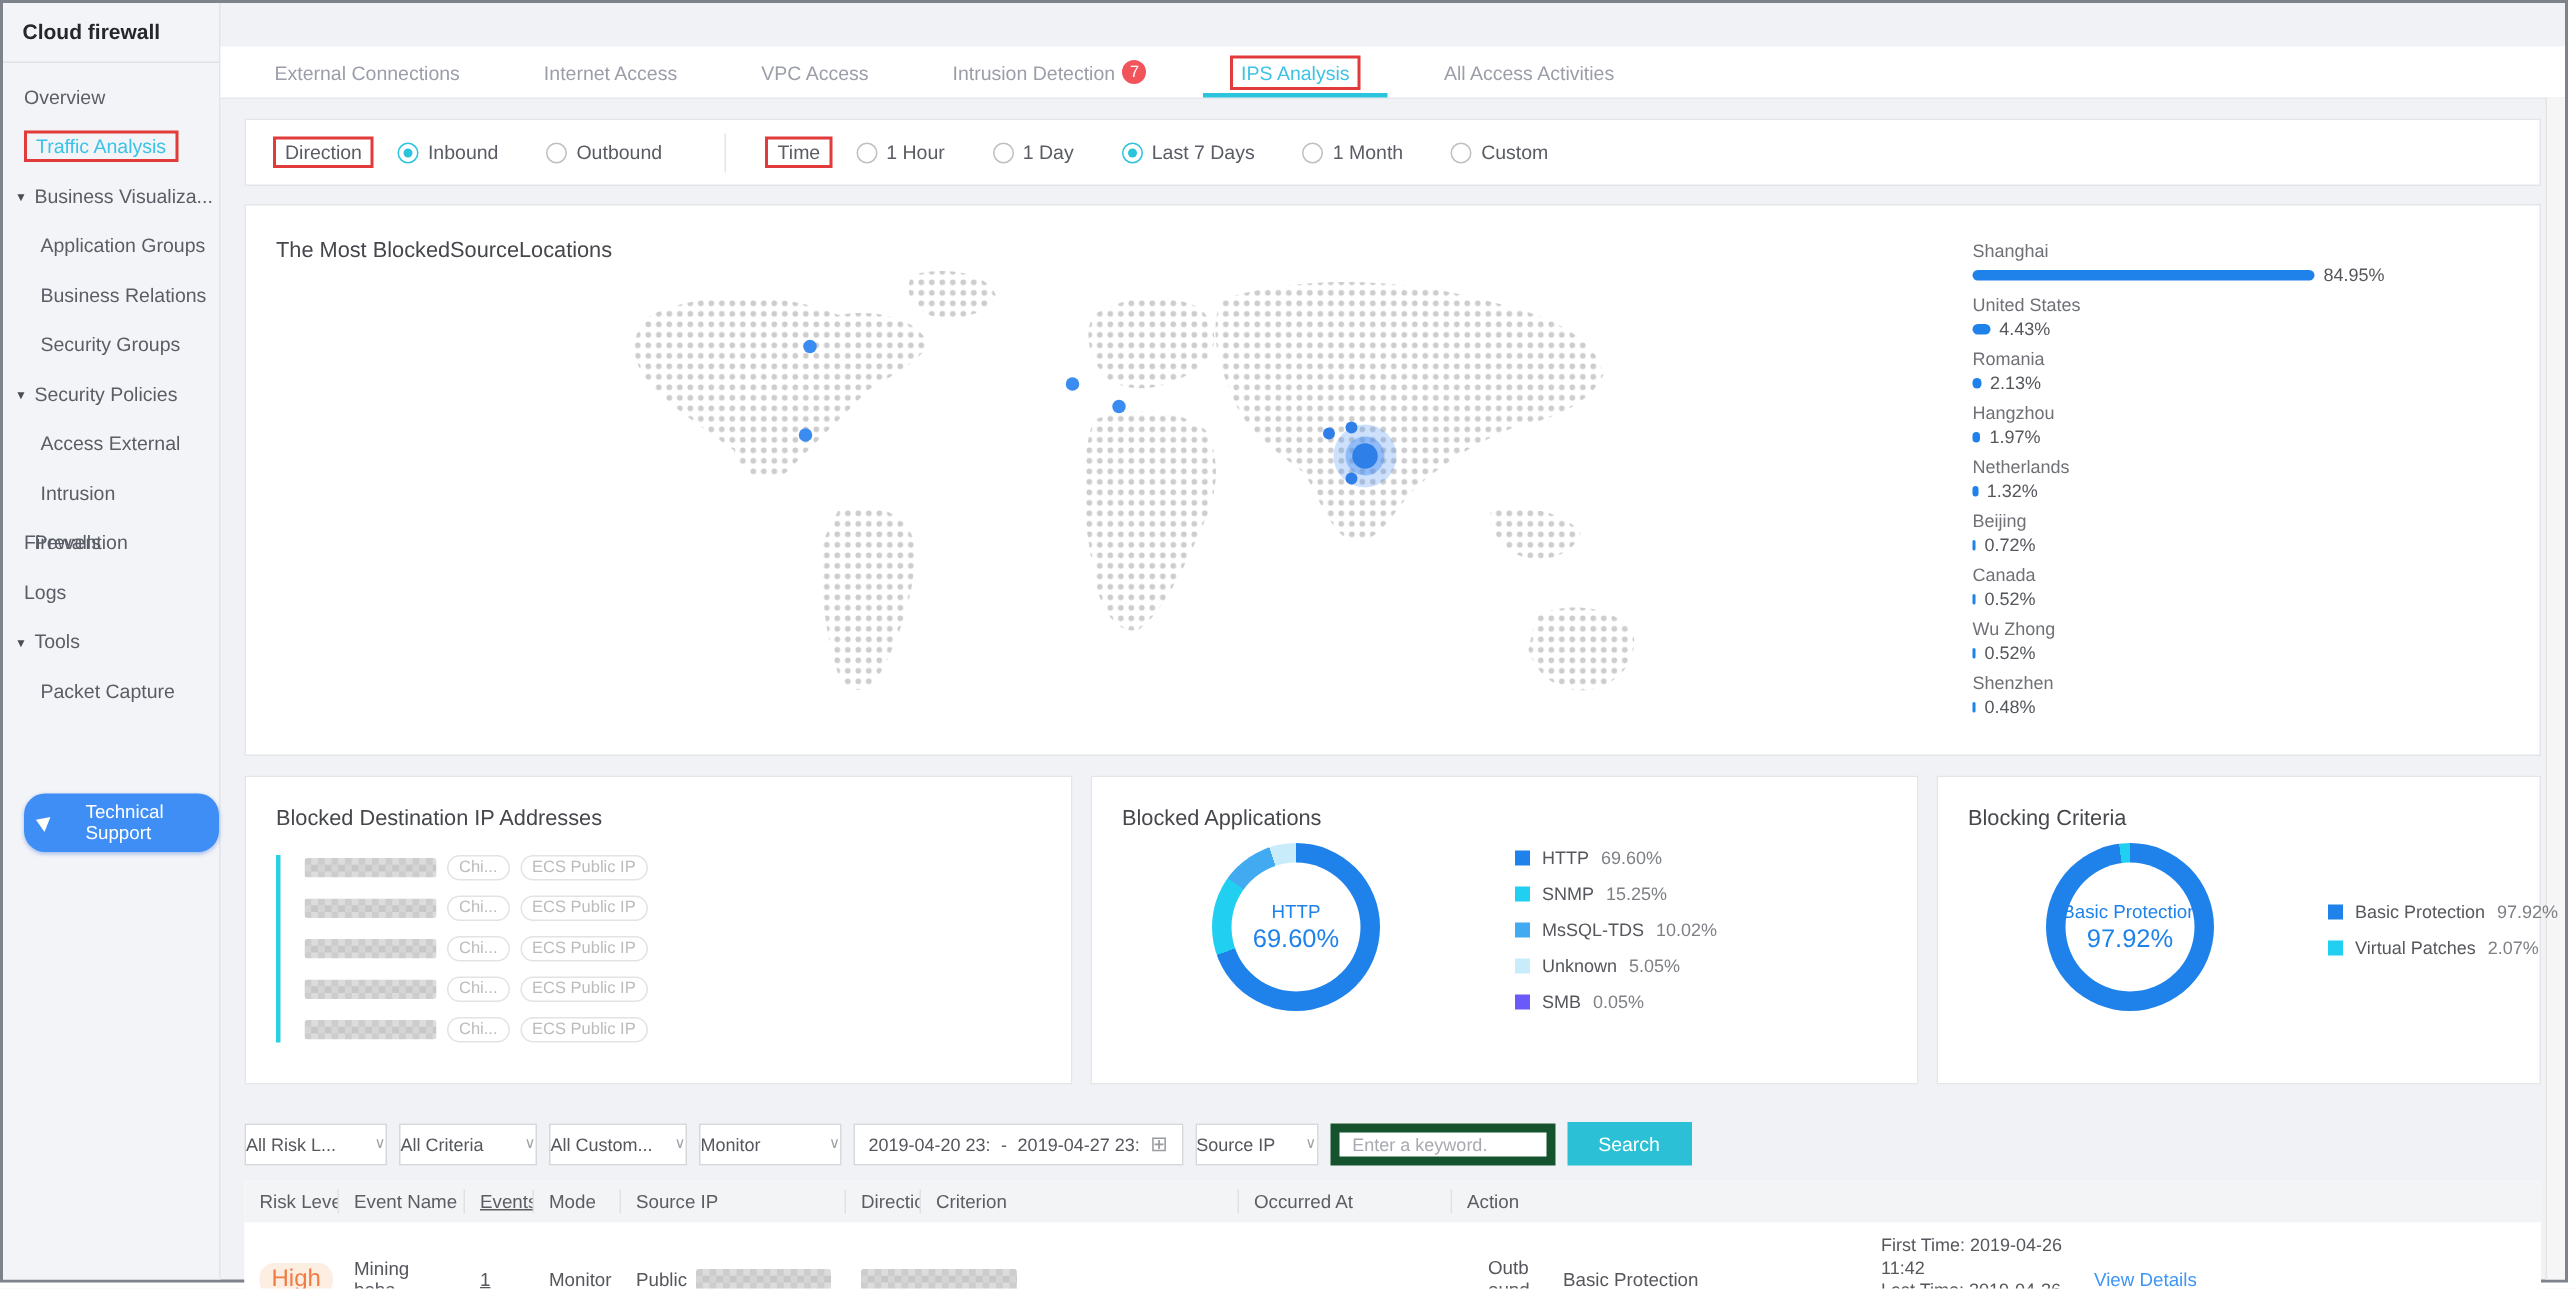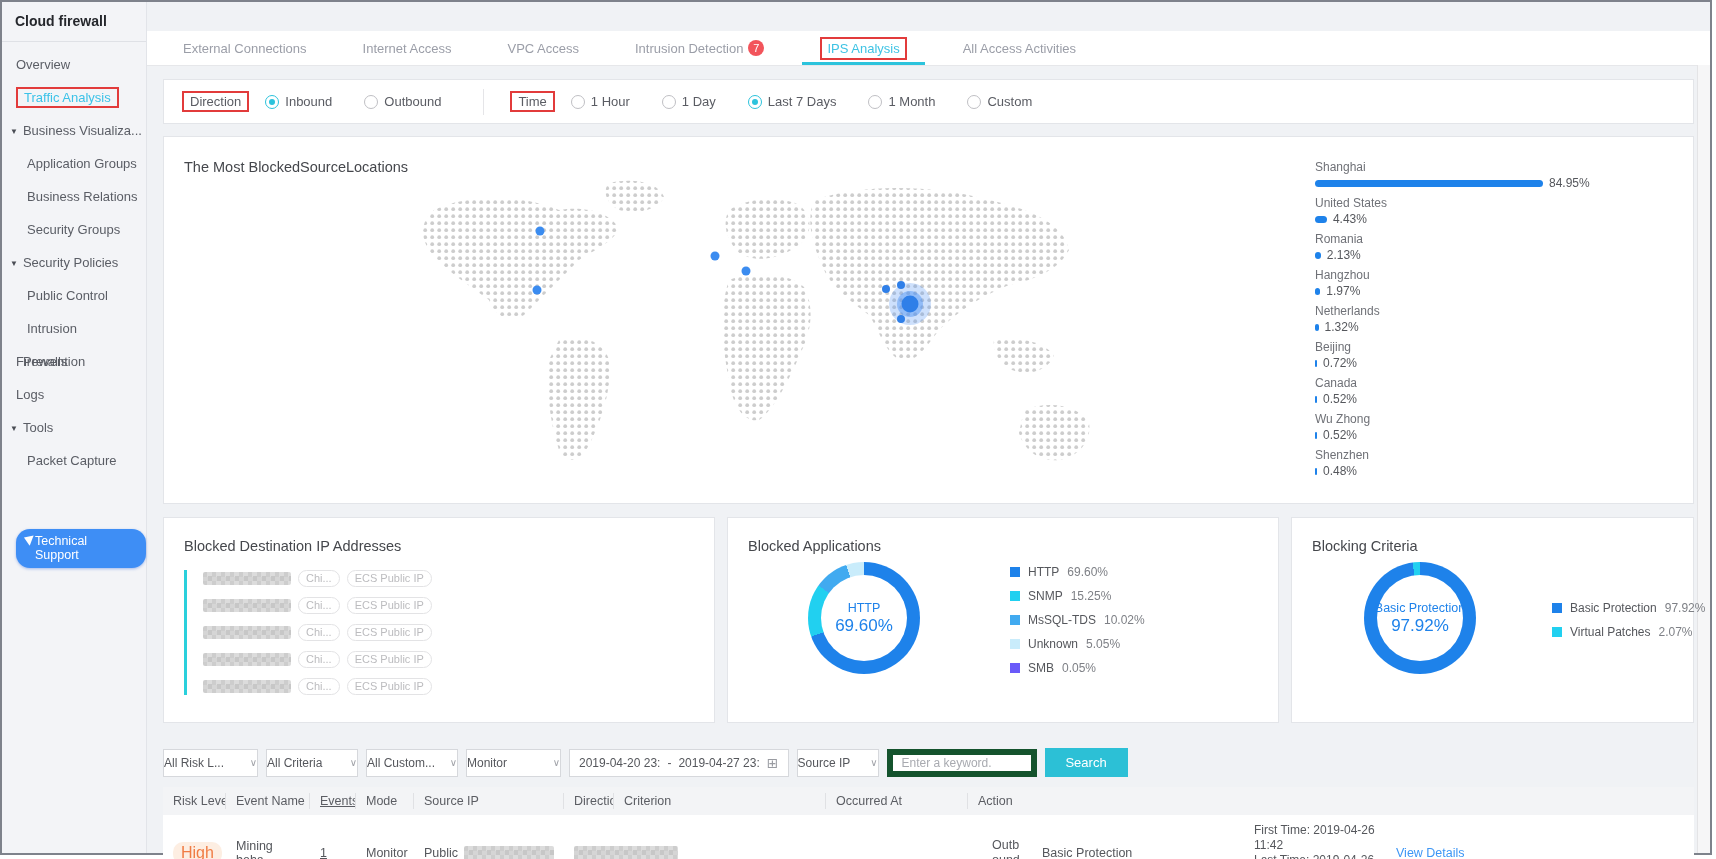--- a/index.html
+++ b/index.html
@@ -10,21 +10,21 @@
   .side-title{font-weight:bold;font-size:14px;color:#25272c;padding:11px 0 12px 13px;border-bottom:1px solid #dfe1e6;}
   .nav{padding-top:6px;font-size:13px;color:#5a5d65;}
   .nav-item{position:relative;height:33px;line-height:33px;padding-left:14px;cursor:pointer;white-space:nowrap;}
   .nav-item.sub{padding-left:25px;}
   .nav-item .tri{font-size:8px;color:#4a4d55;margin-right:5px;vertical-align:1px;}
   .nav-item.active-red{color:#3bc2e8;}
   .redbox{border:2px solid #e23b3b;padding:1px 6px;display:inline-block;line-height:normal;}
   .overlap{height:33px;}
   .overlap span{position:absolute;top:0;line-height:33px;}
   .ov-a{left:14px;} .ov-b{left:21px;}
-  .support-btn{position:absolute;left:14px;top:527px;background:#3e8ef5;color:#fff;font-size:12.5px;border-radius:14px;padding:5px 13px 6px 10px;display:flex;gap:0;cursor:pointer;box-shadow:0 1px 3px rgba(40,100,220,.4);}
+  .support-btn{position:absolute;left:14px;top:527px;background:#3e8ef5;color:#fff;font-size:12.5px;border-radius:14px;padding:5px 13px 6px 10px;display:flex;align-items:center;gap:22px;cursor:pointer;box-shadow:0 1px 3px rgba(40,100,220,.4);}
   .plane{display:inline-block;width:0;height:0;border-left:9px solid #fff;border-top:4px solid transparent;border-bottom:6px solid transparent;transform:rotate(-35deg);}
   
   .main{position:absolute;left:145px;top:0;right:0;bottom:0;margin-top:29px;}
   .tabbar{height:34px;background:#fff;border-bottom:1px solid #e6e7ea;display:flex;align-items:stretch;padding-left:30px;gap:44px;}
   .tab{display:flex;align-items:center;font-size:13px;color:#9b9ea8;cursor:pointer;padding:0 6px;position:relative;}
   .tab .badge{margin-left:5px;width:16px;height:16px;border-radius:50%;background:#f2545b;color:#fff;font-size:11px;display:inline-flex;align-items:center;justify-content:center;}
   .tab.active{color:#3ec3e4;}
   .tab.active::after{content:"";position:absolute;left:-12px;right:-12px;bottom:0;height:3px;background:#2cc3dc;}
   .tab .redbox{padding:2px 5px;color:#3ec3e4;}
   .gutter{position:absolute;right:0;top:34px;bottom:0;width:12px;background:#f6f6f7;border-left:1px solid #e4e4e6;}
@@ -101,21 +101,21 @@
   <aside class="sidebar">
     <div class="side-title">Cloud firewall</div>
     <nav class="nav">
       <div class="nav-item"><span>Overview</span></div>
       <div class="nav-item active-red"><span class="redbox"><span>Traffic Analysis</span></span></div>
       <div class="nav-item" style="padding-left:8px;"><span class="tri">▼</span><span>Business Visualiza...</span></div>
       <div class="nav-item sub"><span>Application Groups</span></div>
       <div class="nav-item sub"><span>Business Relations</span></div>
       <div class="nav-item sub"><span>Security Groups</span></div>
       <div class="nav-item" style="padding-left:8px;"><span class="tri">▼</span><span>Security Policies</span></div>
-      <div class="nav-item sub"><span>Public Control</span></div>
+      <div class="nav-item sub"><span>Access External</span></div>
       <div class="nav-item sub"><span>Intrusion</span></div>
       <div class="nav-item overlap">
         <span class="ov-a">Firewalls</span>
         <span class="ov-b">Prevention</span>
       </div>
       <div class="nav-item"><span>Logs</span></div>
       <div class="nav-item" style="padding-left:8px;"><span class="tri">▼</span><span>Tools</span></div>
       <div class="nav-item sub"><span>Packet Capture</span></div>
     </nav>
     <div class="support-btn">

